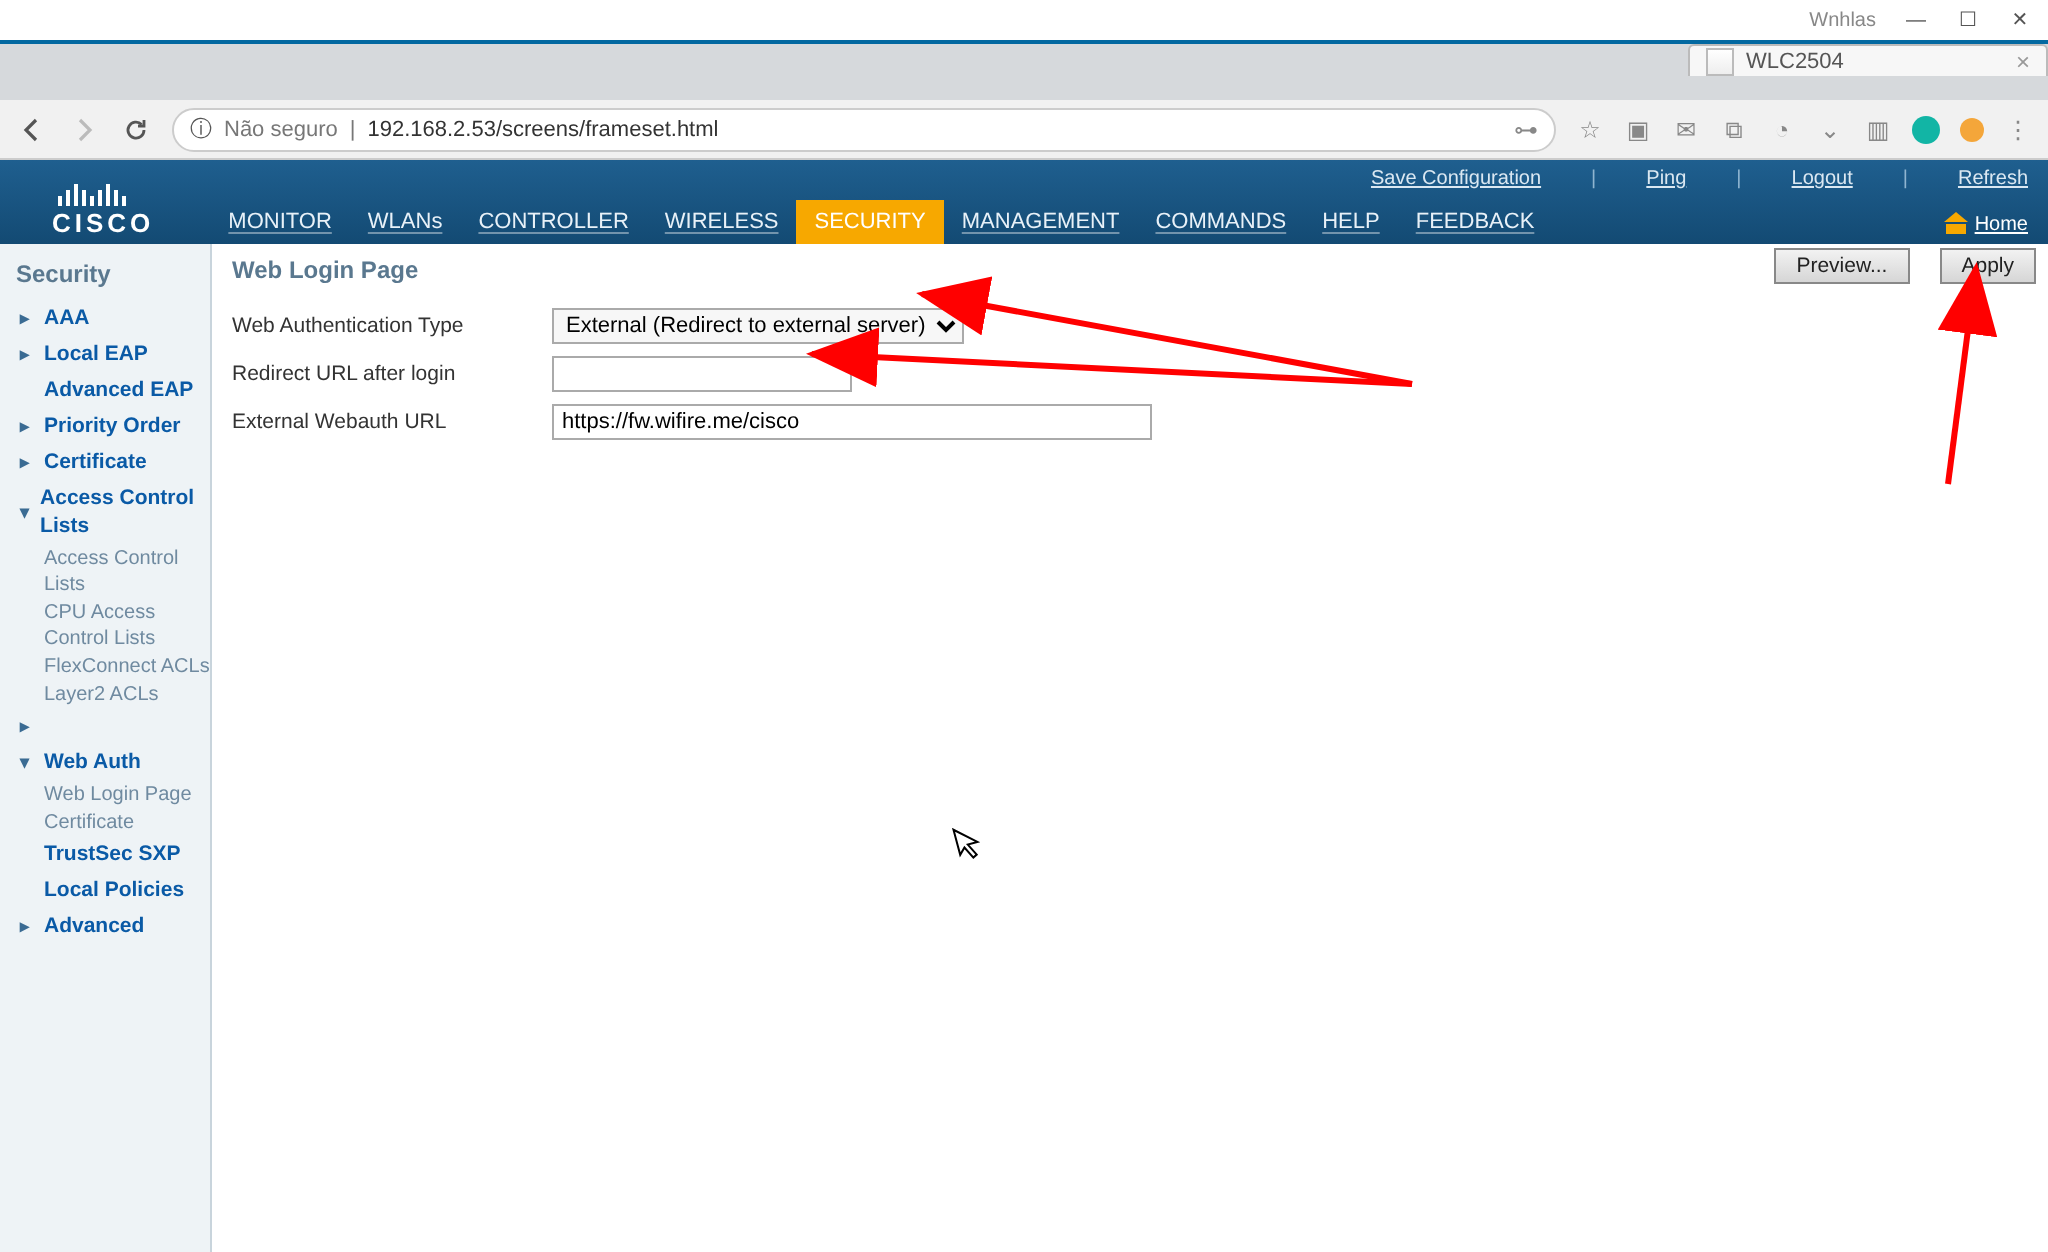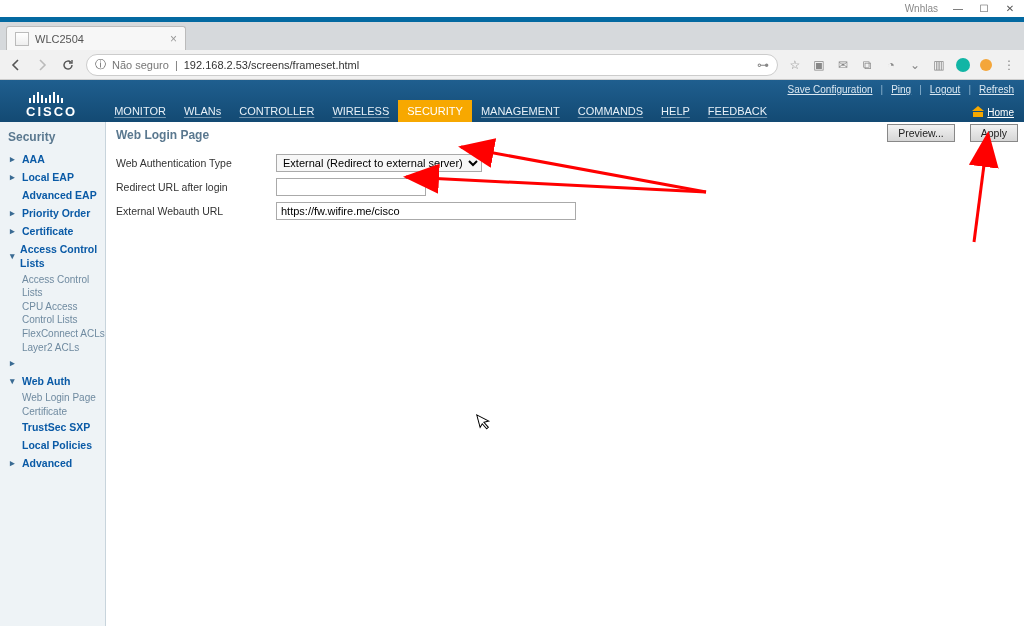--- a/index.html
+++ b/index.html
@@ -1,25 +1,25 @@
 <!DOCTYPE html>
 <html><head>
 <meta charset="utf-8">
 <style>
   * { box-sizing: border-box; margin: 0; padding: 0; }
   body { font-family: Arial, Helvetica, sans-serif; font-size: 11px; background: #fff; color: #333; width: 1024px; height: 626px; overflow: hidden; position: relative; }
 
   
-  .window-titlebar { height: 22px; background: #fff; border-bottom: 5px solid #0369a1; display: flex; align-items: center; justify-content: flex-end; padding: 0 8px; gap: 14px; color: #666; }
+  .window-titlebar { height: 22px; background: #fff; border-bottom: 2px solid #0369a1; display: flex; align-items: center; justify-content: flex-end; padding: 0 8px; gap: 14px; color: #666; }
   .window-titlebar .win-title { margin-right: auto; padding-left: 6px; color:#999; font-size:10px; visibility:hidden; }
   .window-titlebar .win-user { color:#888; font-size:10px; }
   .window-titlebar .win-btn { width: 12px; height: 12px; display:flex; align-items:center; justify-content:center; font-size:10px; color:#555; }
 
   
-  .tabbar { height: 28px; background: #d6d9dc; display: flex; align-items: flex-end; padding-left: 6px; }
+  .tabbar { height: 28px; background: #d6d9dc; display: flex; align-items: flex-end; padding-left: 6px; flex-direction: column; }
   .tab { background: #f7f7f7; height: 24px; min-width: 180px; border-top-left-radius: 3px; border-top-right-radius: 3px; display: flex; align-items: center; padding: 0 8px; gap: 6px; border: 1px solid #bbb; border-bottom: none; font-size: 11px; color: #555; }
   .tab .favicon { width: 14px; height: 14px; border: 1px solid #bbb; background: linear-gradient(#fff,#eee); }
   .tab .close { margin-left: auto; color: #999; font-size: 12px; }
   .newtab { width: 20px; height: 18px; margin-left: 4px; display:flex; align-items:center; justify-content:center; color:#666; }
 
   
   .addrbar { height: 30px; background: #f1f1f1; border-bottom: 1px solid #ccc; display: flex; align-items: center; padding: 0 8px; gap: 10px; }
   .addrbar .navbtn { width: 16px; height: 16px; display:flex; align-items:center; justify-content:center; color:#555; }
   .addrbar .navbtn.disabled { color:#bbb; }
   .urlbox { flex: 1; height: 22px; background: #fff; border: 1px solid #ccc; border-radius: 11px; display: flex; align-items: center; padding: 0 8px; gap: 6px; font-size: 11px; color: #555; }
@@ -33,21 +33,21 @@
 
   
   .cisco-header { background: linear-gradient(#1f5f8f, #134a73); color:#fff; height: 42px; display:flex; align-items:flex-end; position:relative; }
   .cisco-logo { display:flex; flex-direction:column; align-items:flex-start; justify-content:center; padding-left:26px; padding-bottom:3px; }
   .cisco-bars { display:flex; align-items:flex-end; gap:2px; height:14px; margin-bottom:1px; margin-left:3px; }
   .cisco-bars span { width:2px; background:#fff; display:inline-block; }
   .cisco-text { font-size:13px; letter-spacing:2px; font-weight:bold; }
   .topnav { display:flex; align-items:flex-end; margin-left:28px; height:100%;justify-content:flex-end; }
   .topnav .item { padding: 5px 9px 5px; font-size:11px; color:#e8f1f8; cursor:pointer; text-decoration: underline; text-underline-offset: 2px; text-decoration-color: rgba(255,255,255,0.4); }
   .topnav .item.active { background:#f7a800; color:#fff; text-decoration:none; }
-  .header-right { position:absolute; right:10px; top:4px; font-size:10px; color:#dbe8f2; display:flex; gap:8px; align-items:center; }
+  .header-right { position:absolute; right:10px; top:4px; font-size:10px; color:#dbe8f2; display:flex; gap:25px; align-items:center; }
   .header-right .link { text-decoration:underline; cursor:pointer; color:#dbe8f2; }
   .header-right .sep { color:#8fb5d0; }
   .header-right-home { position:absolute; right:10px; bottom:4px; font-size:10px; color:#fff; display:flex; gap:4px; align-items:center; }
   .home-icon { width:10px; height:8px; position:relative; }
   .home-icon::before { content:''; position:absolute; left:0; bottom:0; width:10px; height:5px; background:#f7a800; }
   .home-icon::after { content:''; position:absolute; left:-1px; top:-3px; border-left:6px solid transparent; border-right:6px solid transparent; border-bottom:5px solid #f7a800; }
 
   
   .main-wrap { display:flex; height: calc(626px - 22px - 28px - 30px - 42px); }
 

